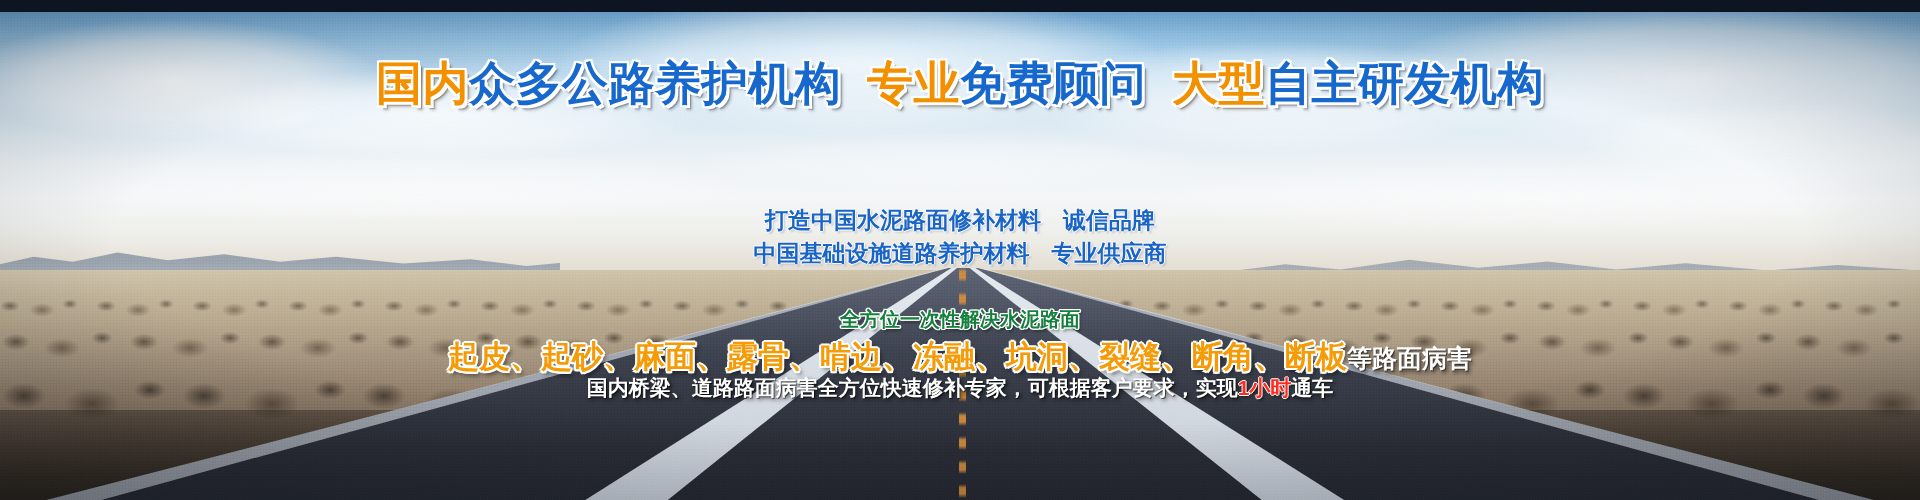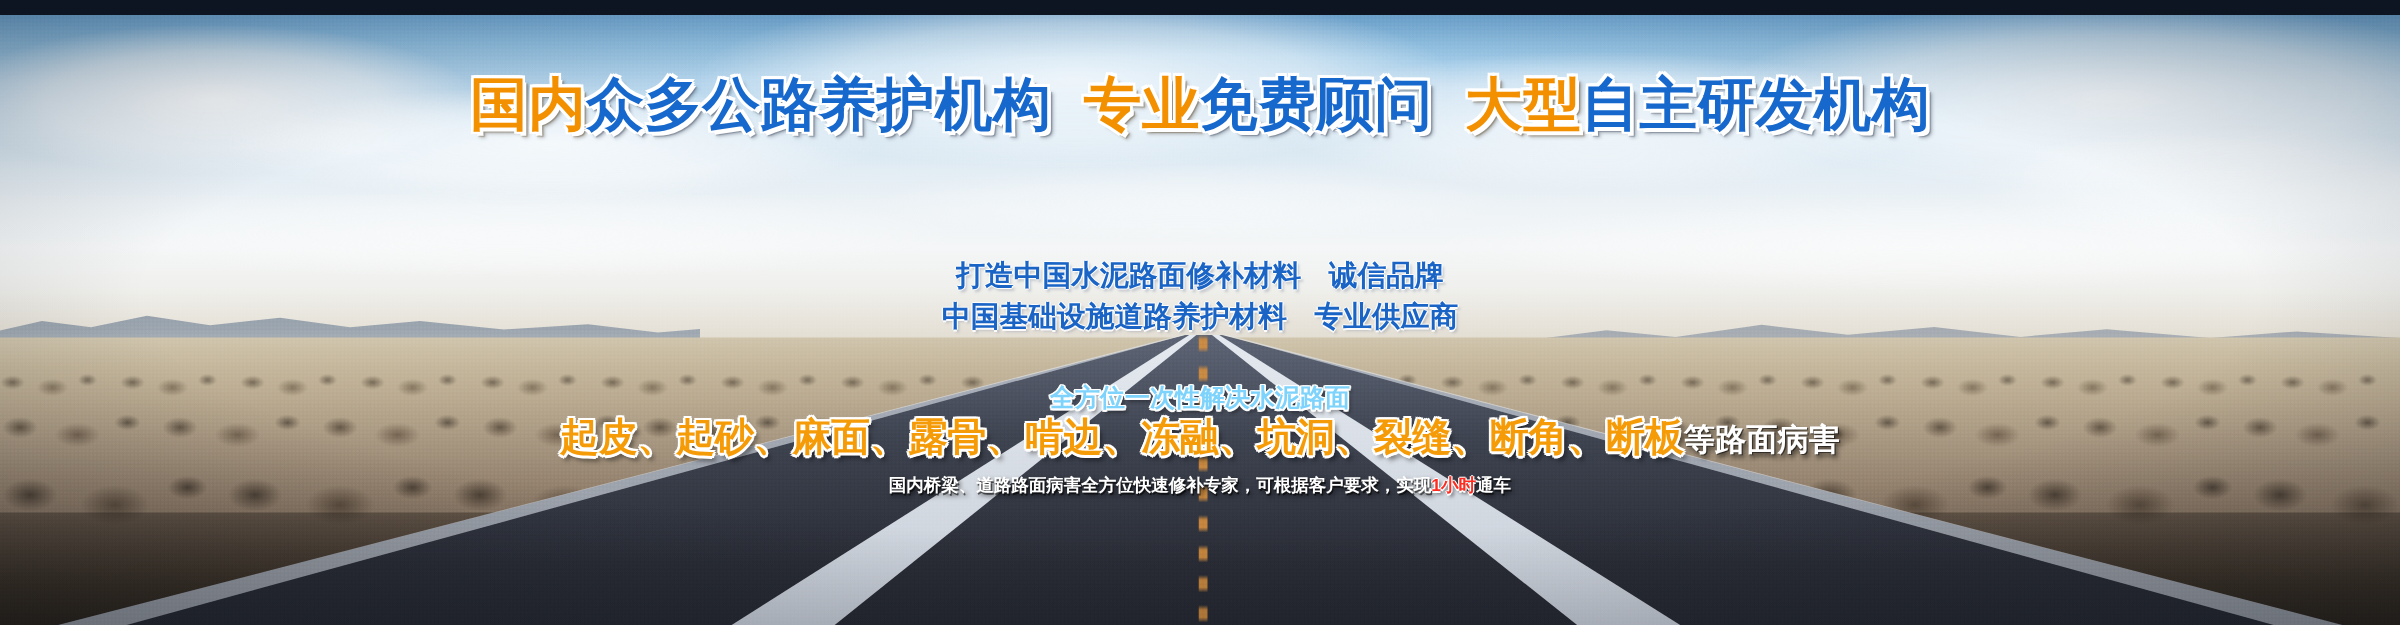--- a/index.html
+++ b/index.html
@@ -216,44 +216,44 @@
       0 1px 0 rgba(255,255,255,.9), 0 -1px 0 rgba(255,255,255,.9),
       2px 2px 2px rgba(120,130,150,.35);
   }
   .mid1 { top:192px; }
   .mid2 { top:225px; }
   .mid-gap { display:inline-block; width:22px; }
 
   
   .b1 {
     top:294px; font-size:20px; font-weight:bold; line-height:26px;
-    color:#7dd3fc;
+    color:#15803d;
     text-shadow:
       1.4px 0 0 #fff, -1.4px 0 0 #fff, 0 1.4px 0 #fff, 0 -1.4px 0 #fff,
       1px 1px 0 #fff, -1px 1px 0 #fff, 1px -1px 0 #fff, -1px -1px 0 #fff,
       2px 3px 3px rgba(0,0,0,.45);
   }
   .b2 {
-    top:318px; font-size:31px; font-weight:bold; line-height:40px;
+    top:318px; font-size:31px; font-weight:bold; line-height:54px;
   }
   .b2 .dz {
     color:#f59b07;
     text-shadow:
       2px 0 0 #fff, -2px 0 0 #fff, 0 2px 0 #fff, 0 -2px 0 #fff,
       1.5px 1.5px 0 #fff, -1.5px 1.5px 0 #fff, 1.5px -1.5px 0 #fff, -1.5px -1.5px 0 #fff,
       3px 4px 4px rgba(0,0,0,.55);
   }
   .b2 .wh {
     color:#ffffff;
     font-size:25px;
     text-shadow:
       1px 1px 0 rgba(0,0,0,.5), 2px 3px 4px rgba(0,0,0,.6);
   }
   .b3 {
-    top:362px; font-size:14px; font-weight:bold; line-height:28px;
+    top:362px; font-size:21px; font-weight:bold; line-height:28px;
     color:#ffffff;
     text-shadow:
       1px 1px 0 rgba(0,0,0,.55), 2px 2px 4px rgba(0,0,0,.65);
   }
   .b3 .hot {
     color:#ff2b20;
     text-shadow:
       1px 0 0 #fff, -1px 0 0 #fff, 0 1px 0 #fff, 0 -1px 0 #fff,
       2px 2px 3px rgba(0,0,0,.6);
   }

